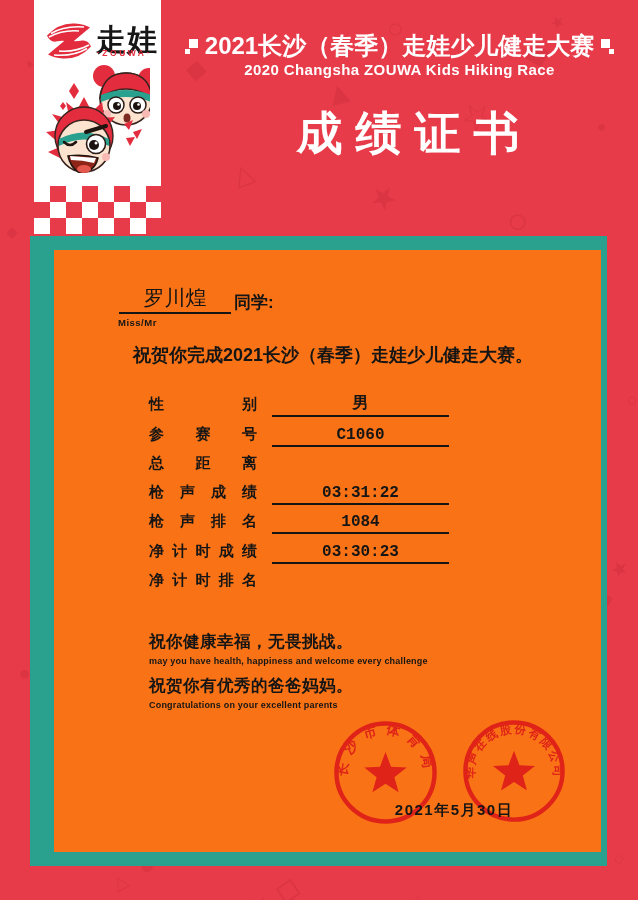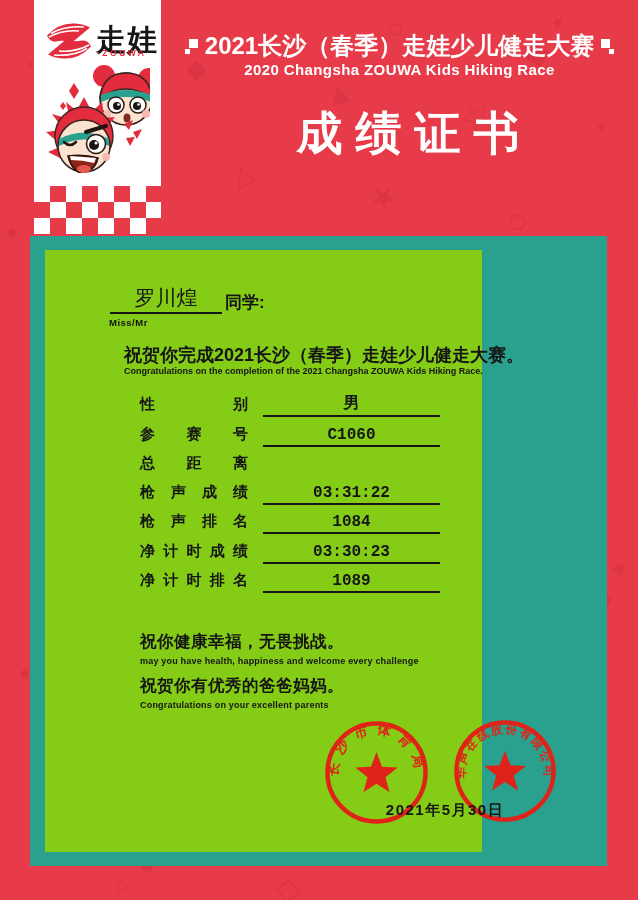--- a/index.html
+++ b/index.html
@@ -23,21 +23,21 @@
              justify-content:center;gap:7px;z-index:1;}
   .title-cn{font-size:24px;font-weight:900;color:#fff;white-space:nowrap;}
   .title-en{position:absolute;left:161px;top:61px;width:477px;text-align:center;font-size:15px;
             font-weight:bold;color:#fff;letter-spacing:.4px;z-index:1;white-space:nowrap;}
   .cert-title{position:absolute;left:161px;top:103px;width:494px;text-align:center;font-size:46px;
               font-weight:900;color:#fff;letter-spacing:13px;text-indent:13px;z-index:1;white-space:nowrap;}
   .cert-subtitle{position:absolute;left:161px;top:161px;width:477px;text-align:center;font-size:12.5px;
                  font-weight:900;color:#fff;letter-spacing:1.8px;z-index:1;white-space:nowrap;}
   
   .frame{position:absolute;left:30px;top:236px;width:577px;height:630px;background:#2aa18f;z-index:2;}
-  .paper{position:absolute;left:15px;top:14px;width:437px;height:602px;background:#84cc16;}
+  .paper{position:absolute;left:24px;top:14px;width:547px;height:602px;background:#f97316;}
   .name-underline{position:absolute;left:65px;top:34px;width:112px;height:28px;text-align:center;
                   border-bottom:2px solid #151515;font-family:"Liberation Serif",serif;
                   font-size:21px;white-space:nowrap;}
   .salutation{position:absolute;left:180px;top:41px;font-size:17px;font-weight:900;white-space:nowrap;}
   .hint{position:absolute;left:64px;top:67px;font-size:9.5px;font-weight:bold;letter-spacing:.5px;}
   .congrats-cn{position:absolute;left:79px;top:93px;font-size:18px;font-weight:900;white-space:nowrap;}
   .congrats-en{position:absolute;left:79px;top:116px;font-size:9px;font-weight:bold;white-space:nowrap;}
   .fields{position:absolute;left:95px;top:140px;width:300px;}
   .f-row{position:relative;height:29.3px;}
   .f-label{position:absolute;left:0;bottom:5px;width:108px;display:flex;justify-content:space-between;
@@ -193,21 +193,20 @@
   </div>
   <div class="title-en">2020 Changsha ZOUWA Kids Hiking Race</div>
   <div class="cert-title">成绩证书</div>
 
   <div class="frame">
     <div class="paper">
       <div class="name-underline">罗川煌</div>
       <div class="salutation">同学:</div>
       <div class="hint">Miss/Mr</div>
       <div class="congrats-cn">祝贺你完成2021长沙（春季）走娃少儿健走大赛。</div>
-      <div class="congrats-en">Congratulations on the completion of the 2021 Changsha ZOUWA Kids Hiking Race.</div>
 
       <div class="fields">
   <div class="f-row">
     <div class="f-label">
               <span>性</span>
               <span>别</span>
             </div>
     <div class="f-value">男</div>
   </div>
 
@@ -260,21 +259,20 @@
   </div>
 
   <div class="f-row">
     <div class="f-label">
               <span>净</span>
               <span>计</span>
               <span>时</span>
               <span>排</span>
               <span>名</span>
             </div>
-    <div class="f-value">1089</div>
   </div>
 </div>
 
       <div class="blessings">
         <div class="b-cn">祝你健康幸福，无畏挑战。</div>
         <div class="b-en">may you have health, happiness and welcome every challenge</div>
         <div class="b-cn">祝贺你有优秀的爸爸妈妈。</div>
         <div class="b-en">Congratulations on your excellent parents</div>
       </div>
 

